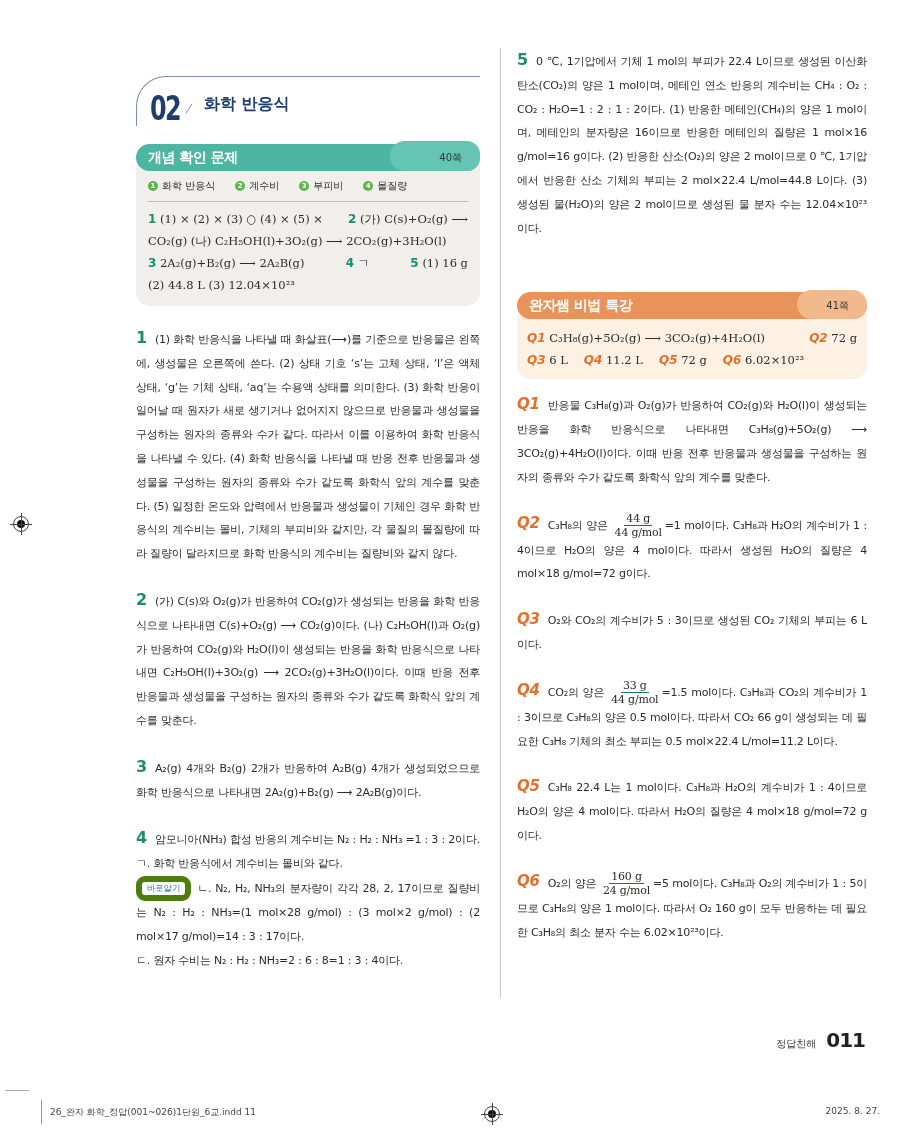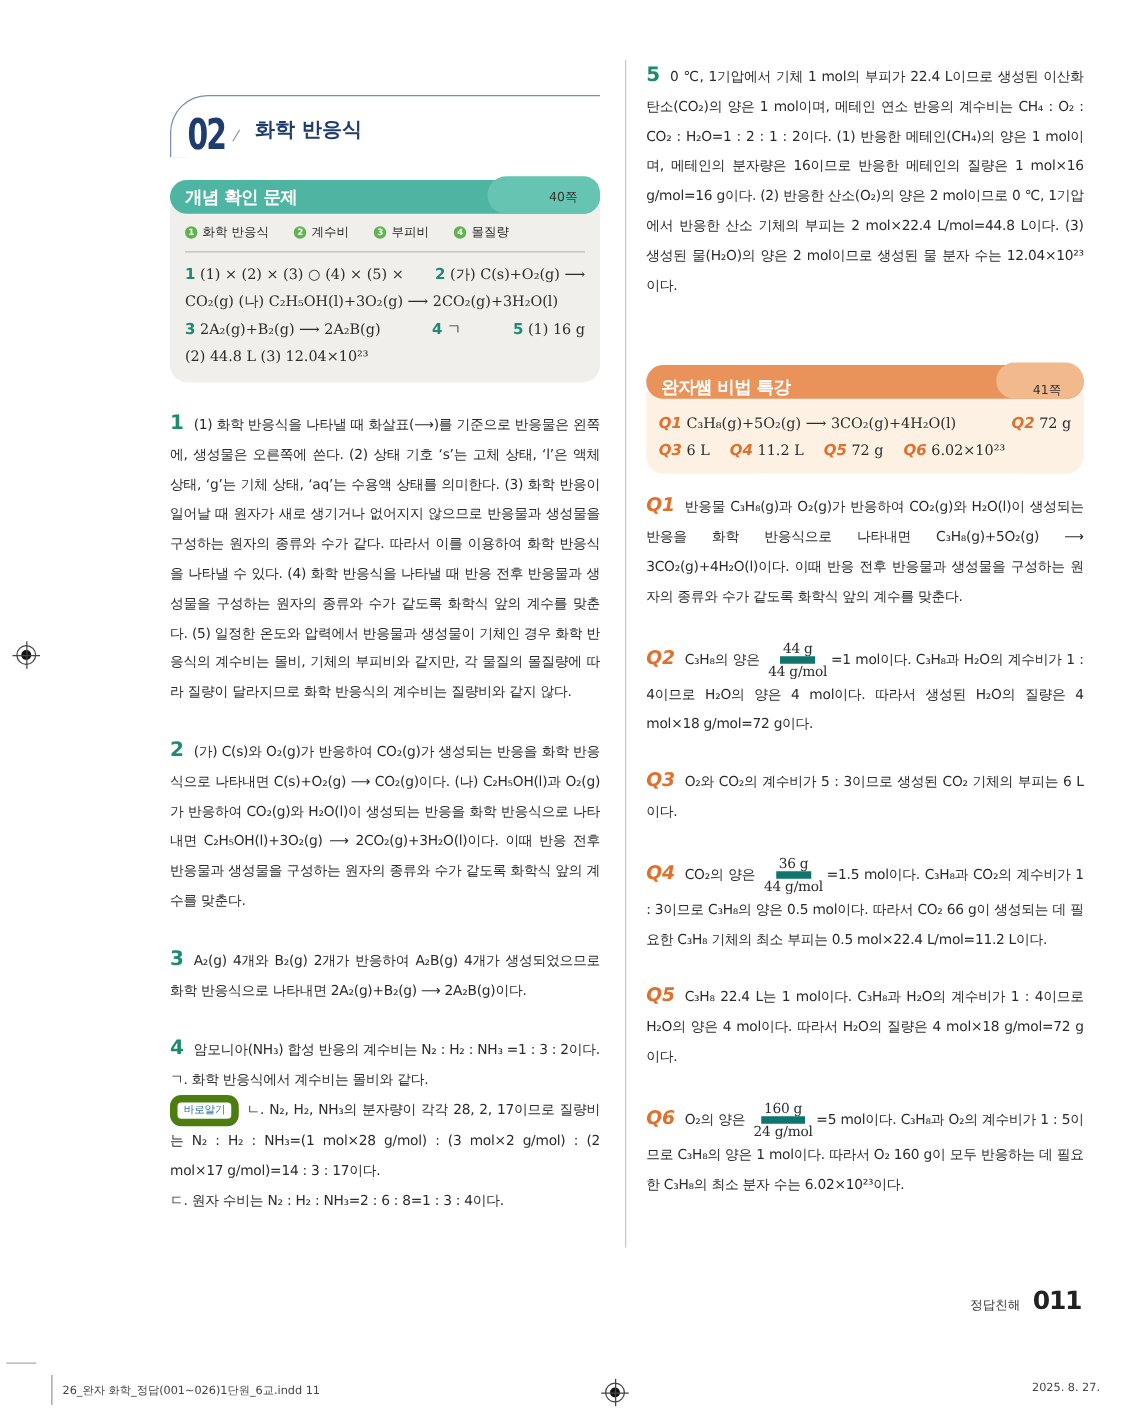--- a/index.html
+++ b/index.html
@@ -22,40 +22,40 @@
 
   .box { position: relative; margin-top: 12px; border-radius: 14px; }
   .box-bar { position: relative; height: 27px; border-radius: 14px; display: flex; align-items: center;
     justify-content: space-between; padding: 0 18px 0 12px; }
   .box-bar .t { color: #fff; font-size: 14px; font-weight: bold; letter-spacing: -0.5px; }
   .box-bar .p { font-size: 10px; color: #333; }
   .green .box-bar { background: #4db5a1; }
   .green .box-bar .tab { position: absolute; right: 0; top: -3px; width: 90px; height: 30px;
     background: #66c5b2; border-radius: 16px 14px 14px 16px; }
   .green .box-body { background: #f0efec; border-radius: 0 0 14px 14px; margin-top: -6px; padding: 14px 12px 10px 12px; }
-  .orange .box-bar { background: #e9935a; align-items: flex-end; }
+  .orange .box-bar { background: #e9935a; }
   .orange .box-bar .tab { position: absolute; right: 0; top: -2px; width: 70px; height: 29px; background: #f2b98d; border-radius: 15px; }
   .orange .box-body { background: #fcf1e3; border-radius: 0 0 14px 14px; margin-top: -6px; padding: 14px 10px 8px 10px; }
   .box-bar .t, .box-bar .p { position: relative; z-index: 1; }
 
   .kw-row { display: flex; gap: 20px; font-size: 10px; padding-bottom: 8px; border-bottom: 1px solid #bdbdbd; }
   .kw { display: flex; align-items: center; gap: 4px; }
   .kw-num { width: 10px; height: 10px; border-radius: 50%; background: #5fb44e; color: #fff; font-size: 7px;
     display: inline-flex; align-items: center; justify-content: center; font-weight: bold; }
   .ans { font-size: 11.5px; line-height: 22px; margin-top: 6px; }
   .ans .n { color: #1e8a70; font-weight: bold; font-family: "DejaVu Sans", sans-serif; font-size: 12px; }
   .orange .ans .n { color: #e0712d; font-style: italic; }
 
   .para { font-size: 11.5px; line-height: 23.8px; text-align: justify; margin-top: 18px; letter-spacing: -0.2px; }
   .para .num { color: #1e8a70; font-weight: bold; font-family: "DejaVu Sans", sans-serif; font-size: 16px; margin-right: 8px; }
   .para .qnum { color: #e0712d; font-weight: bold; font-style: italic; font-family: "DejaVu Sans", sans-serif; font-size: 15px; margin-right: 8px; }
   .para .line { display: block; }
   .kr { font-family: "DejaVu Sans", sans-serif; font-size: 11px; }
   .frac { display: inline-flex; flex-direction: column; align-items: center; vertical-align: middle; margin: 0 3px; font-size: 11px; line-height: 13px; }
-  .frac .top { border-bottom: 6px solid #0f766e; padding: 0 2px; }
+  .frac .top { border-bottom: 1px solid #0f766e; padding: 0 2px; }
   .baro { display: inline-block; border: 6px solid #4d7c0f; color: #2e6f9e; border-radius: 9px; font-size: 8.5px;
     padding: 0 5px; line-height: 13px; font-family: "DejaVu Sans", sans-serif; margin-right: 6px; vertical-align: middle; }
 
   .page-footer { position: absolute; right: 35px; top: 1028px; display: flex; align-items: baseline; gap: 10px; }
   .page-footer .lbl { font-size: 10px; color: #333; }
   .page-footer .pg { font-size: 20px; font-weight: bold; color: #222; letter-spacing: -1px; }
 
   .slug { position: absolute; top: 1106px; font-size: 9px; color: #444; font-family: "DejaVu Sans", sans-serif; }
   .slug-bar { position: absolute; left: 41px; top: 1100px; width: 1px; height: 24px; background: #999; }
   .crop-mark { position: absolute; left: 5px; top: 1090px; width: 24px; height: 1px; background: #aaa; }
@@ -178,21 +178,21 @@
         <span class="top">44 g</span>
         <span>44 g/mol</span>
       </span><span class="kr">=1 mol이다. C₃H₈과 H₂O의 계수비가 1 : 4이므로 H₂O의 양은 4 mol이다. 따라서 생성된 H₂O의 질량은 4 mol×18 g/mol=72 g이다.</span>
   </div>
   <div class="para" style="margin-top:22px;">
     <span class="qnum">Q3</span><span class="kr">O₂와 CO₂의 계수비가 5 : 3이므로 생성된 CO₂ 기체의 부피는 6 L이다.</span>
   </div>
   <div class="para" style="margin-top:22px;">
     <span class="qnum">Q4</span><span class="kr">CO₂의 양은</span>
     <span class="frac">
-        <span class="top">36 g</span>
+        <span class="top">33 g</span>
         <span>44 g/mol</span>
       </span><span class="kr">=1.5 mol이다. C₃H₈과 CO₂의 계수비가 1 : 3이므로 C₃H₈의 양은 0.5 mol이다. 따라서 CO₂ 66 g이 생성되는 데 필요한 C₃H₈ 기체의 최소 부피는 0.5 mol×22.4 L/mol=11.2 L이다.</span>
   </div>
   <div class="para" style="margin-top:22px;">
     <span class="qnum">Q5</span><span class="kr">C₃H₈ 22.4 L는 1 mol이다. C₃H₈과 H₂O의 계수비가 1 : 4이므로 H₂O의 양은 4 mol이다. 따라서 H₂O의 질량은 4 mol×18 g/mol=72 g이다.</span>
   </div>
   <div class="para" style="margin-top:22px;">
     <span class="qnum">Q6</span><span class="kr">O₂의 양은</span>
     <span class="frac">
         <span class="top">160 g</span>

